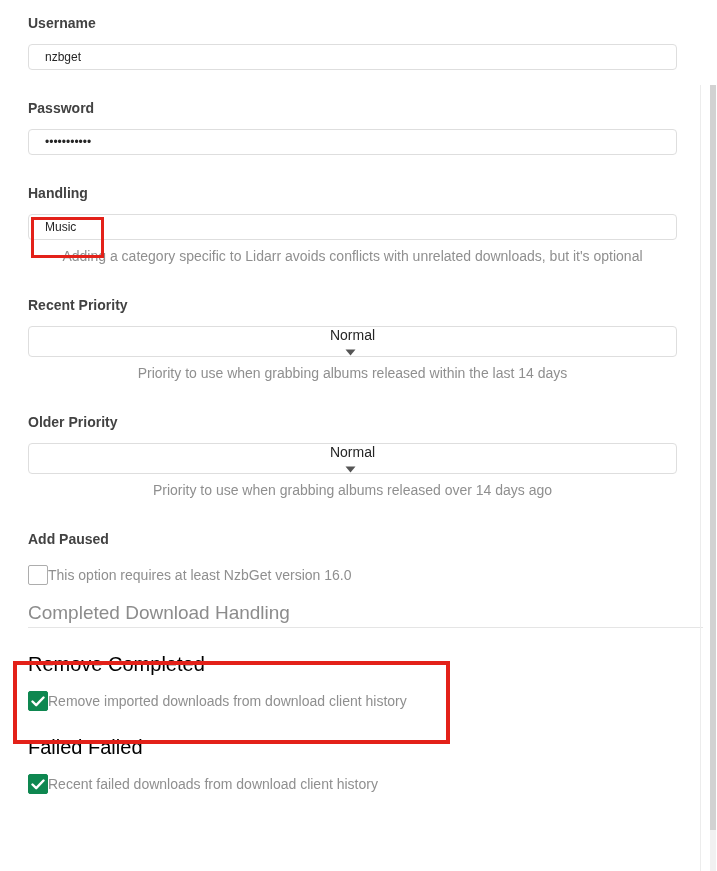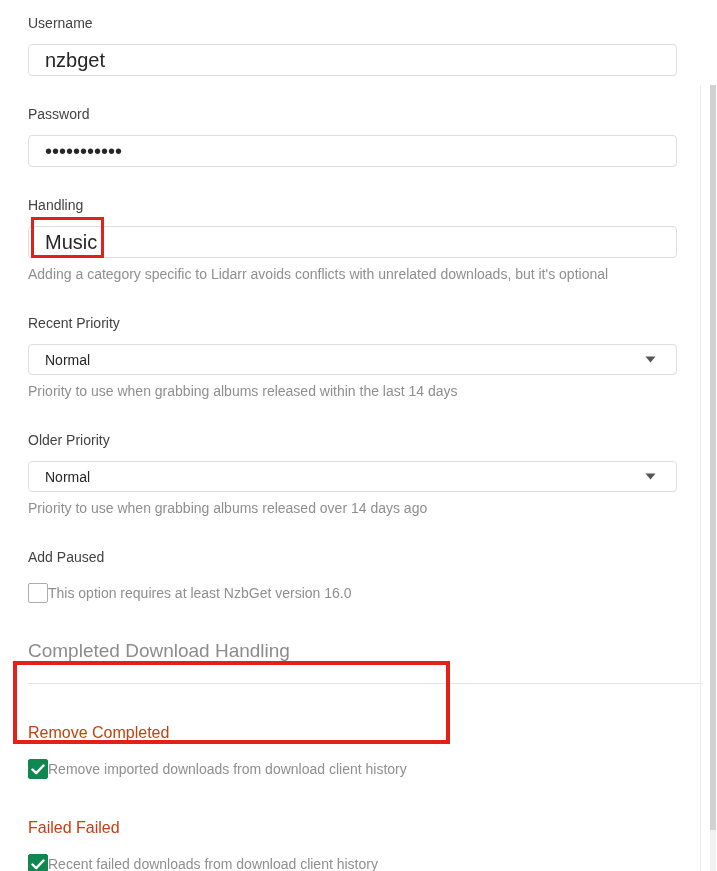--- a/index.html
+++ b/index.html
@@ -12,55 +12,58 @@
   }
   .form {
     padding: 16px 40px 0 28px;
   }
   .field-label {
     display: block;
     font-size: 14px;
     line-height: 15px;
     color: #424242;
     margin-bottom: 13px;
+    font-weight: bold;
   }
   .text-input {
     width: 100%;
-    height: 32px;
+    height: 26px;
     border: 1px solid #dedede;
     border-radius: 4px;
     padding: 0 16px;
     font-family: "Liberation Sans", sans-serif;
-    font-size: 20px;
+    font-size: 12px;
     color: #262626;
     background: #fff;
     outline: none;
     display: block;
   }
   .group-gap { margin-bottom: 31px; }
   .help-text {
     font-size: 14px;
     line-height: 15px;
     color: #8f8f8f;
     margin-top: 9px;
+    text-align: center;
   }
   .help-gap { margin-bottom: 34px; }
   .select-box {
     width: 100%;
     height: 31px;
     border: 1px solid #dedede;
     border-radius: 4px;
     padding: 0 16px;
     display: flex;
     align-items: center;
     justify-content: space-between;
     font-size: 14px;
     color: #262626;
     background: #fff;
     cursor: pointer;
+    flex-direction: column;
   }
   .select-arrow { display: flex; align-items: center; margin-right: 4px; }
   .check-row {
     display: flex;
     align-items: center;
     margin-top: 18px;
   }
   .checkbox {
     width: 20px; height: 20px;
     border-radius: 2px;
@@ -76,34 +79,34 @@
   }
   .checkbox.checked {
     background: var(--accent-green, #0e8750);
     border: 1px solid var(--accent-green, #0e8750);
   }
   .check-label {
     font-size: 14px;
     color: #8f8f8f;
   }
   .section-header {
-    margin-top: 37px;
+    margin-top: 17px;
     font-size: 19px;
     line-height: 22px;
     color: #8c8c8c;
-    padding-bottom: 21px;
+    padding-bottom: 3px;
     border-bottom: 1px solid #e5e5e5;
     margin-right: -26px; 
   }
   .sub-label {
     display: block;
-    font-size: 16px;
+    font-size: 20px;
     line-height: 15px;
-    color: #c2410c;
-    margin-top: 41px;
+    color: #000000;
+    margin-top: 29px;
   }
   .sub-label + .check-row { margin-top: 19px; }
   .annotation {
     position: absolute;
     border-style: solid;
     border-color: var(--annotation-red, #e32119);
     background: transparent;
     pointer-events: none;
   }
   #annotation-category {

